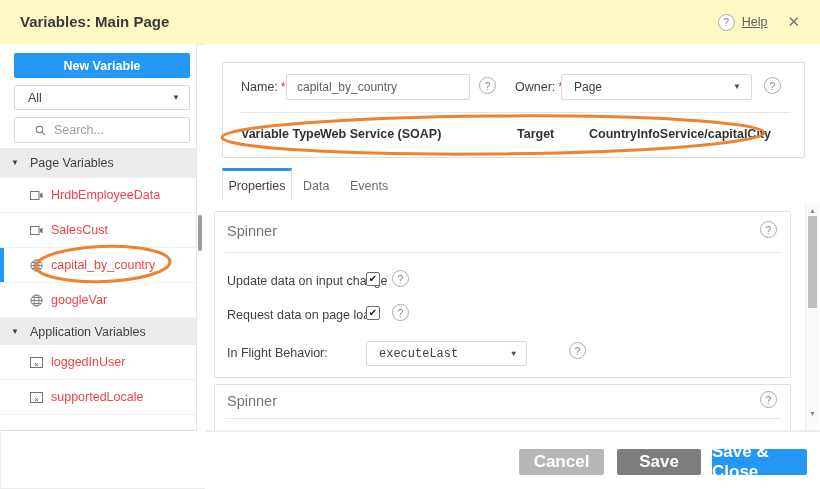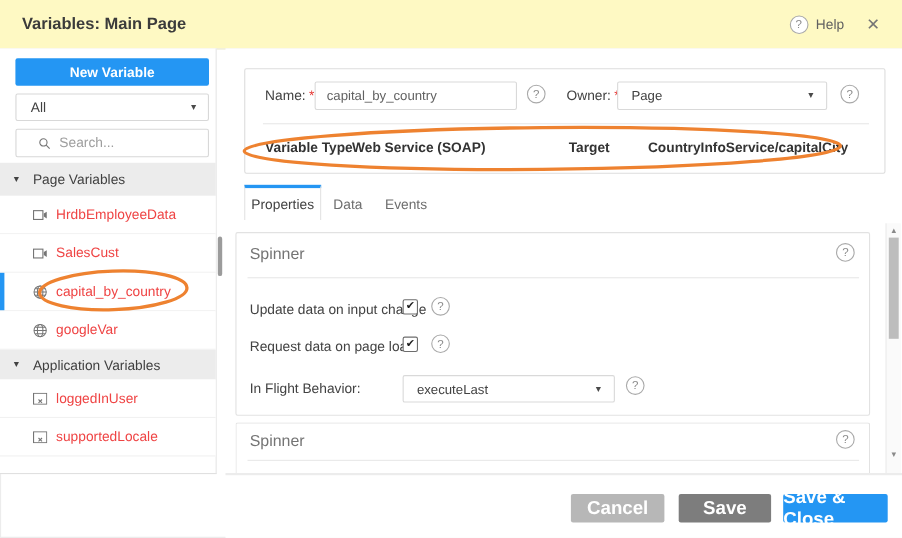--- a/index.html
+++ b/index.html
@@ -4,21 +4,21 @@
 <style>
   html,body{margin:0;padding:0;background:#fff;}
   .stage{position:relative;width:820px;height:489px;background:#fff;overflow:hidden;
          font-family:"Liberation Sans",sans-serif;box-shadow:inset 0 0 0 1px #ececec;}
   
   .hdr{position:absolute;left:0;top:0;right:0;height:44px;background:#fef9c3;border-bottom:1px solid #e9e9e9;}
   .hdr-title{position:absolute;left:20px;top:13px;font-size:15px;font-weight:600;color:#3b3b3b;}
   .hdr-right{position:absolute;right:20px;top:0;height:44px;display:flex;align-items:center;}
   .q{width:17px;height:17px;border:1px solid #a9a9a9;border-radius:50%;display:flex;align-items:center;
      justify-content:center;font-size:10.5px;color:#8a8a8a;background:#fff;box-sizing:border-box;flex:0 0 auto;}
-  .hdr-help-label{font-size:12.5px;color:#616161;margin-left:7px;}
+  .hdr-help-label{font-size:12.5px;color:#616161;margin-left:7px;text-decoration:underline;}
   .hdr-close{margin-left:20px;font-size:15px;color:#757575;cursor:default;}
   
   .sidebar{position:absolute;left:0;top:44px;width:196px;height:386px;background:#fff;
            border-right:1px solid #e5e5e5;border-bottom:1px solid #e0e0e0;box-sizing:content-box;}
   .btn-new{position:absolute;left:14px;top:9px;width:176px;height:25px;background:#2496f3;border-radius:2px;
            color:#fff;font-size:12.5px;font-weight:700;display:flex;align-items:center;justify-content:center;}
   .filter{position:absolute;left:14px;top:41px;width:176px;height:25px;border:1px solid #d8d8d8;border-radius:2px;
           display:flex;align-items:center;justify-content:space-between;padding:0 9px 0 13px;
           font-size:12.5px;color:#424242;box-sizing:border-box;background:#fff;}
   .caret{font-size:8px;color:#4a4a4a;line-height:1;}
@@ -236,21 +236,21 @@
 
       <span class="abs lbl" style="left:12px;top:96px;">Request data on page load</span>
       <div class="cb" style="left:151px;top:94px;">
         <span>✔</span>
       </div>
       <span class="q abs" style="left:177px;top:92px;">
           <span>?</span>
         </span>
 
       <span class="abs lbl" style="left:12px;top:134px;">In Flight Behavior:</span>
-      <div class="sel abs" style="left:151px;top:129px;width:193px;height:25px;">
+      <div class="sel abs" style="left:151px;top:129px;width:161px;height:25px;font-family:Liberation Mono, monospace;">
         <span>executeLast</span>
         <span class="caret">▼</span>
       </div>
       <span class="q abs" style="left:354px;top:130px;">
           <span>?</span>
         </span>
     </div>
 
     <div class="gbox" style="top:340px;height:46px;border-bottom:none;border-radius:2px 2px 0 0;">
       <span class="g-title" style="top:8px;">Spinner</span>

